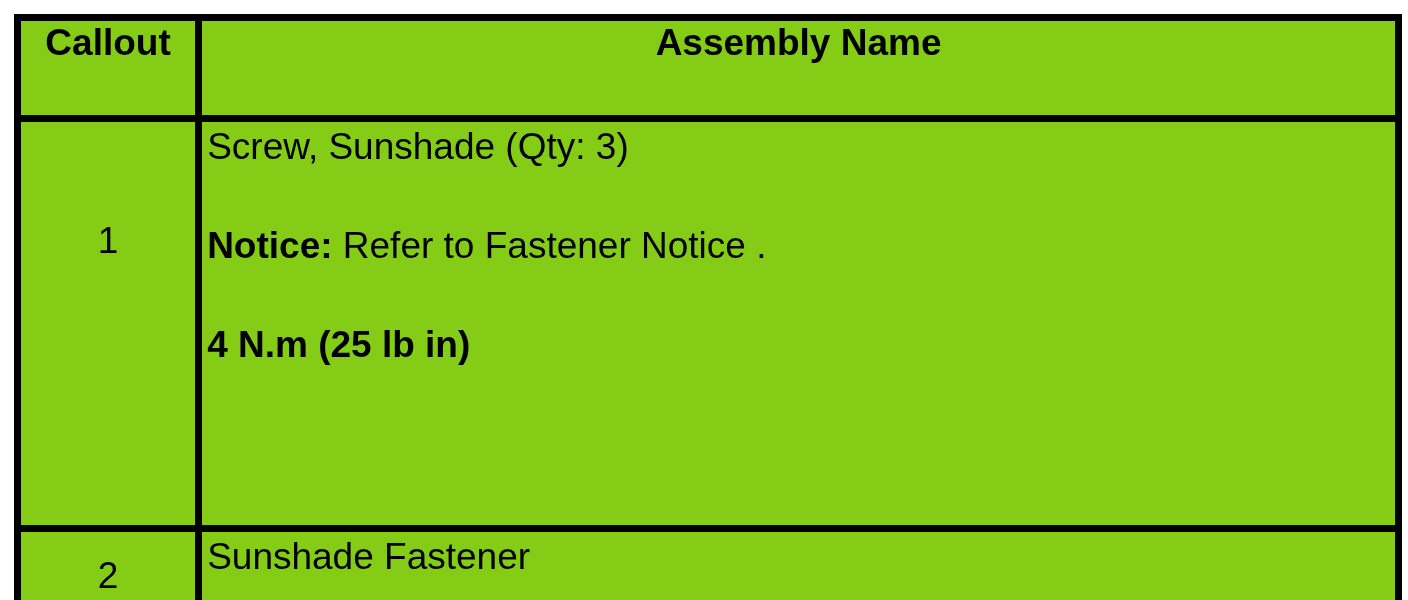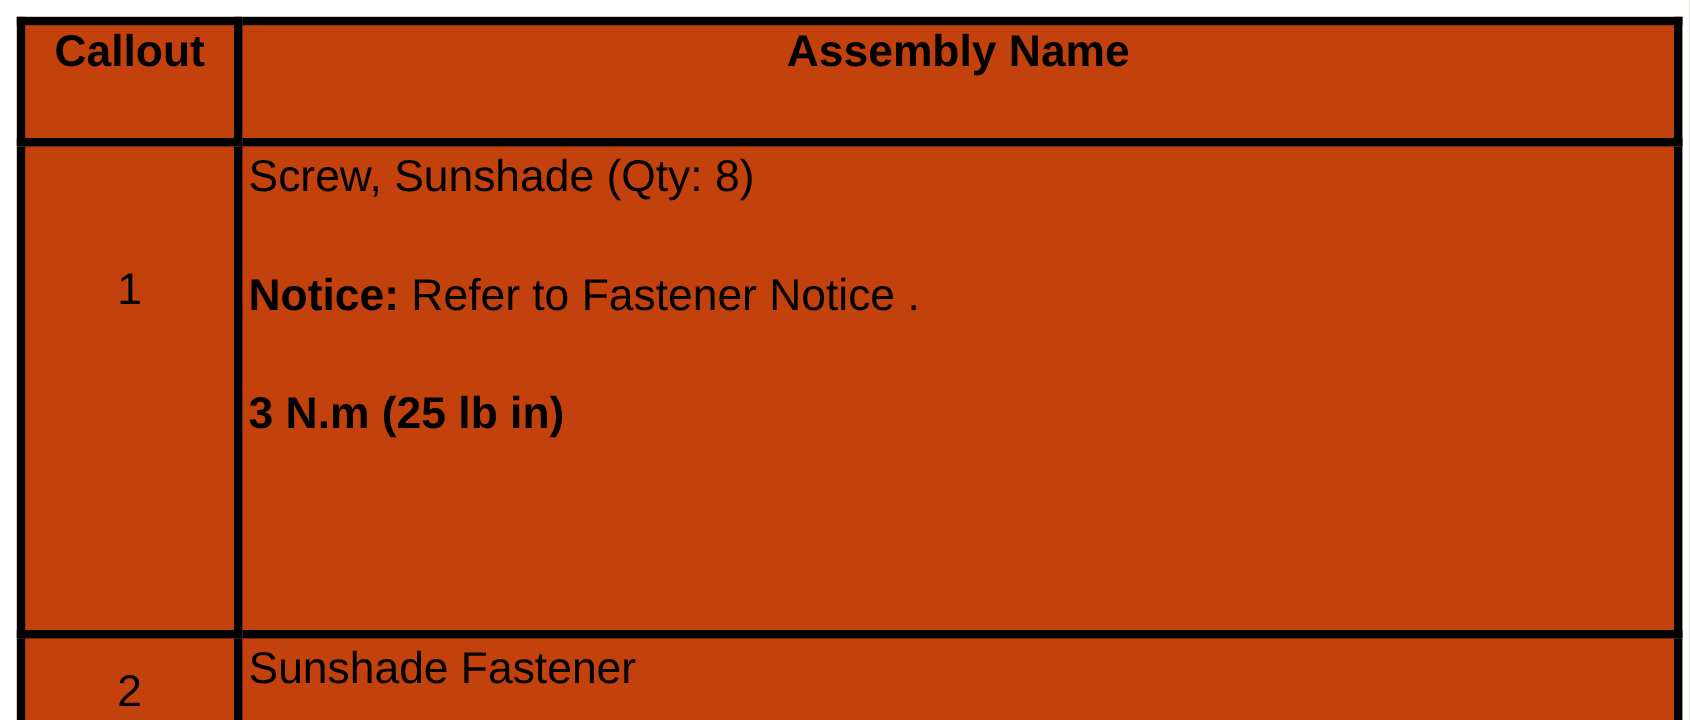--- a/index.html
+++ b/index.html
@@ -16,21 +16,21 @@
     margin: 14px 0 0 14px;
     width: 1388px;
     font-family: "Liberation Sans", "DejaVu Sans", sans-serif;
     font-size: 37px;
     line-height: 44px;
     color: #000000;
   }
   .doc-table th, .doc-table td {
     border: 7px solid #000000;
     vertical-align: top;
-    background: #c2410c;
+    background: #84cc16;
     overflow: hidden;
   }
   .col-callout { width: 181px; }
   .col-component { width: 1199px; }
 
   th.header-cell {
     font-weight: bold;
     text-align: center;
     height: 94px;
     padding: 0;
@@ -65,23 +65,23 @@
   <thead>
     <tr>
       <th class="header-cell">Callout</th>
       <th class="header-cell">Assembly Name</th>
     </tr>
   </thead>
   <tbody>
       <tr>
         <td class="callout-cell"><span>1</span></td>
         <td class="component-cell">
-          <p>Screw, Sunshade (Qty: 8)</p>
+          <p>Screw, Sunshade (Qty: 3)</p>
           <p><b>Notice:</b> Refer to Fastener Notice .</p>
-          <p><b>3 N.m (25 lb in)</b></p>
+          <p><b>4 N.m (25 lb in)</b></p>
         </td>
       </tr>
       <tr>
         <td class="callout-cell"><span>2</span></td>
         <td class="component-cell">
           <p>Sunshade Fastener</p>
         </td>
       </tr>
     </tbody>
 </table>

